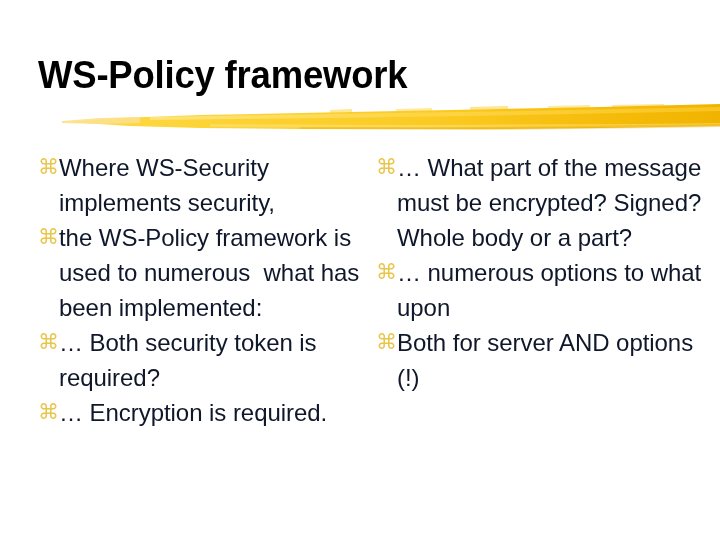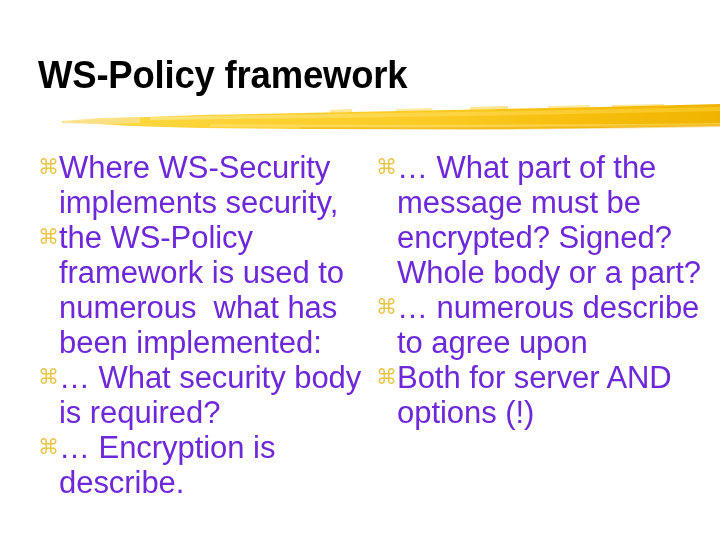--- a/index.html
+++ b/index.html
@@ -76,23 +76,23 @@
     width: 21px;
     color: #E9C64B;
     font-family: "DejaVu Sans", sans-serif;
     font-size: 21px;
     line-height: 35px;
     text-align: left;
     user-select: none;
   }
   .bullet-text {
     flex: 1 1 auto;
-    color: #6d28d9;
+    color: #0f172a;
     font-family: "Liberation Sans", "DejaVu Sans", sans-serif;
-    font-size: 31px;
+    font-size: 24px;
     line-height: 35px;
     white-space: pre-wrap;
     word-spacing: 0px;
     letter-spacing: -0.05px;
   }
 </style>
 </head>
 <body>
 
 <div class="slide">
@@ -142,40 +142,40 @@
         <span class="bullet-text">Where WS-Security implements security,</span>
       </div>
 
       <div class="bullet-item">
         <span class="bullet-marker">⌘</span>
         <span class="bullet-text">the WS-Policy framework is used to numerous  what has been implemented:</span>
       </div>
 
       <div class="bullet-item">
         <span class="bullet-marker">⌘</span>
-        <span class="bullet-text">… What security body is required?</span>
+        <span class="bullet-text">… Both security token is required?</span>
       </div>
 
       <div class="bullet-item">
         <span class="bullet-marker">⌘</span>
-        <span class="bullet-text">… Encryption is describe.</span>
+        <span class="bullet-text">… Encryption is required.</span>
       </div>
 
     </div>
 
     <div class="column right">
 
       <div class="bullet-item">
         <span class="bullet-marker">⌘</span>
         <span class="bullet-text">… What part of the message must be encrypted? Signed? Whole body or a part?</span>
       </div>
 
       <div class="bullet-item">
         <span class="bullet-marker">⌘</span>
-        <span class="bullet-text">… numerous describe to agree upon</span>
+        <span class="bullet-text">… numerous options to what upon</span>
       </div>
 
       <div class="bullet-item">
         <span class="bullet-marker">⌘</span>
         <span class="bullet-text">Both for server AND options (!)</span>
       </div>
 
     </div>
 
   </div>

